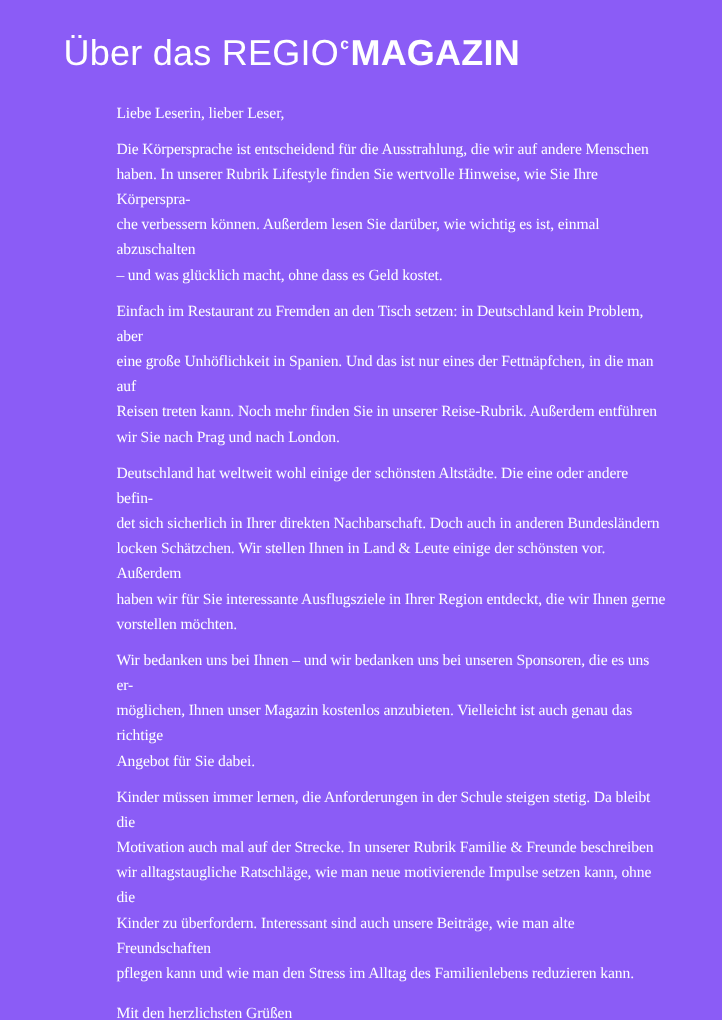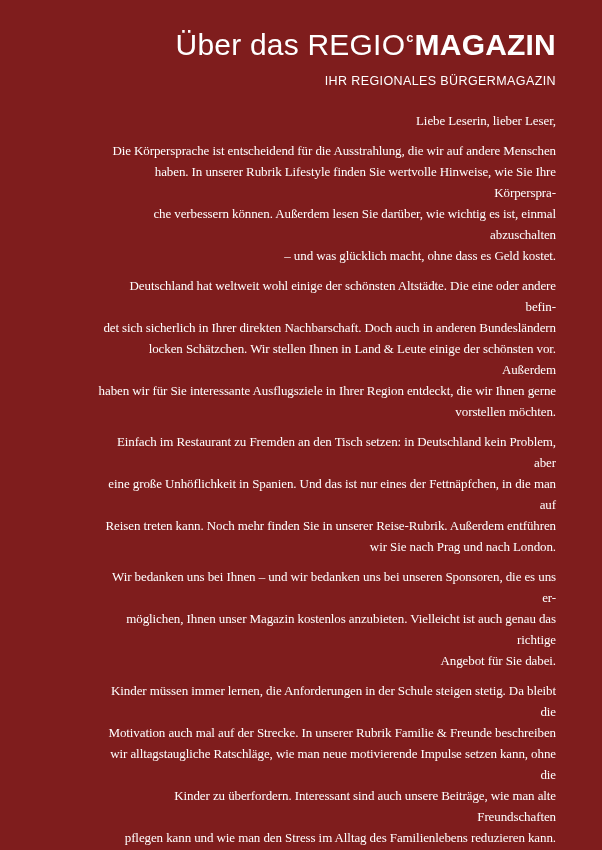--- a/index.html
+++ b/index.html
@@ -51,41 +51,40 @@
   }
   .bodycopy p {
     margin: 0 0 9px 0;
     white-space: pre-line;
   }
   .bodycopy p.closing { margin-top: 12px; margin-bottom: 0; }
 </style>
 </head>
 <body>
 
-<div class="page" style="background: #7f1d1d; color: rgb(255, 255, 255); text-align: right;">
+<div class="page" style="background: #8b5cf6; color: rgb(255, 255, 255);">
   <header>
     <h1 class="title"><span>Über das </span><span><span class="brand-regular">REGIO</span><sup class="brand-mark">c</sup><span class="brand-bold">MAGAZIN</span></span></h1>
-    <div class="subtitle">IHR REGIONALES BÜRGERMAGAZIN</div>
   </header>
 
   <main class="bodycopy">
     <p>Liebe Leserin, lieber Leser,</p>
     <p>Die Körpersprache ist entscheidend für die Ausstrahlung, die wir auf andere Menschen
 haben. In unserer Rubrik Lifestyle finden Sie wertvolle Hinweise, wie Sie Ihre Körperspra-
 che verbessern können. Außerdem lesen Sie darüber, wie wichtig es ist, einmal abzuschalten
 – und was glücklich macht, ohne dass es Geld kostet.</p>
+    <p>Einfach im Restaurant zu Fremden an den Tisch setzen: in Deutschland kein Problem, aber
+eine große Unhöflichkeit in Spanien. Und das ist nur eines der Fettnäpfchen, in die man auf
+Reisen treten kann. Noch mehr finden Sie in unserer Reise-Rubrik. Außerdem entführen
+wir Sie nach Prag und nach London.</p>
     <p>Deutschland hat weltweit wohl einige der schönsten Altstädte. Die eine oder andere befin-
 det sich sicherlich in Ihrer direkten Nachbarschaft. Doch auch in anderen Bundesländern
 locken Schätzchen. Wir stellen Ihnen in Land &amp; Leute einige der schönsten vor. Außerdem
 haben wir für Sie interessante Ausflugsziele in Ihrer Region entdeckt, die wir Ihnen gerne
 vorstellen möchten.</p>
-    <p>Einfach im Restaurant zu Fremden an den Tisch setzen: in Deutschland kein Problem, aber
-eine große Unhöflichkeit in Spanien. Und das ist nur eines der Fettnäpfchen, in die man auf
-Reisen treten kann. Noch mehr finden Sie in unserer Reise-Rubrik. Außerdem entführen
-wir Sie nach Prag und nach London.</p>
     <p>Wir bedanken uns bei Ihnen – und wir bedanken uns bei unseren Sponsoren, die es uns er-
 möglichen, Ihnen unser Magazin kostenlos anzubieten. Vielleicht ist auch genau das richtige
 Angebot für Sie dabei.</p>
     <p>Kinder müssen immer lernen, die Anforderungen in der Schule steigen stetig. Da bleibt die
 Motivation auch mal auf der Strecke. In unserer Rubrik Familie &amp; Freunde beschreiben
 wir alltagstaugliche Ratschläge, wie man neue motivierende Impulse setzen kann, ohne die
 Kinder zu überfordern. Interessant sind auch unsere Beiträge, wie man alte Freundschaften
 pflegen kann und wie man den Stress im Alltag des Familienlebens reduzieren kann.</p>
     <p class="closing">Mit den herzlichsten Grüßen
 Ihr Redaktionsteam</p>

